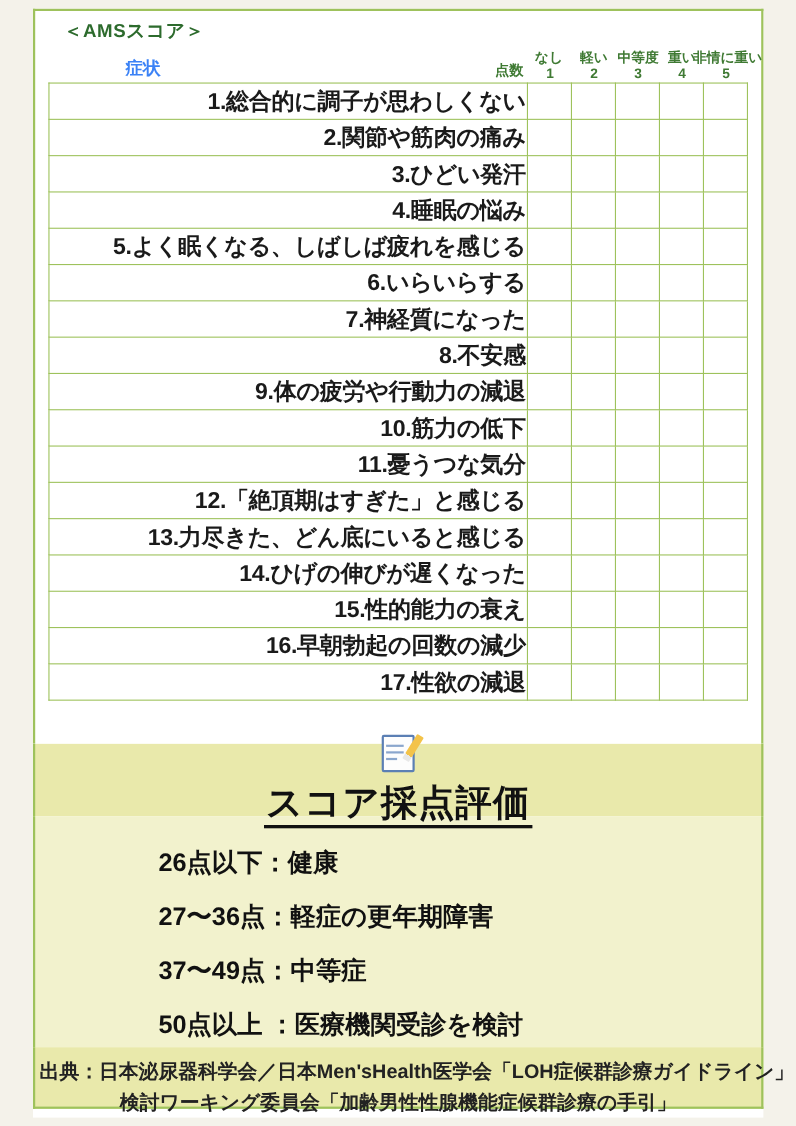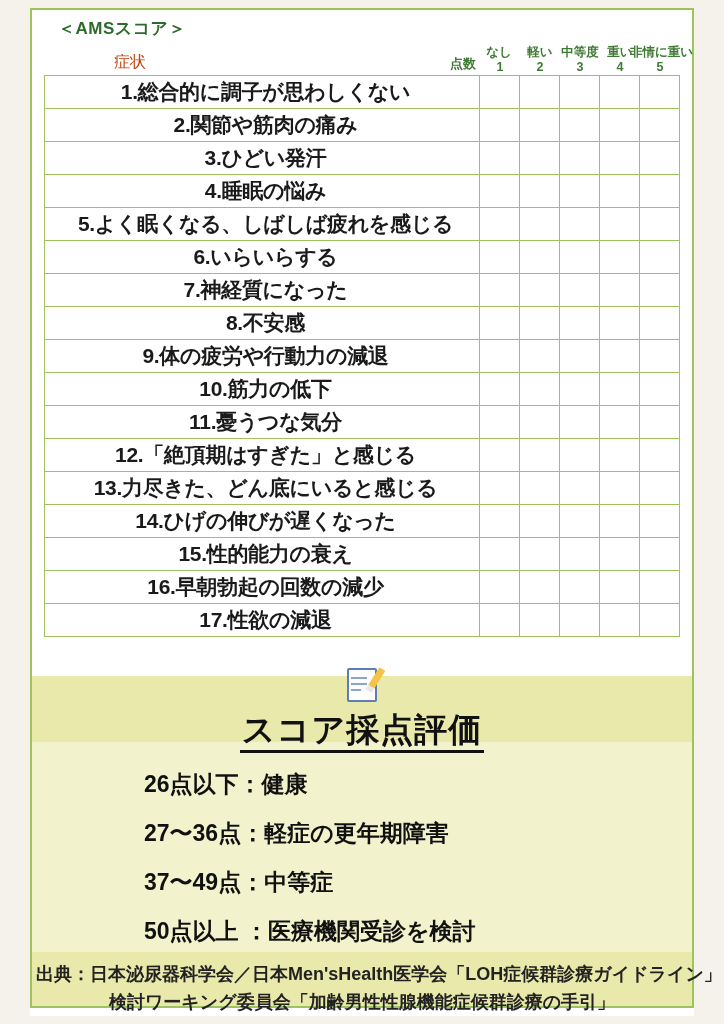--- a/index.html
+++ b/index.html
@@ -42,22 +42,22 @@
     margin-bottom: 2px;
   }
   .head-row {
     display: flex;
     align-items: flex-end;
     height: 34px;
   }
   .head-symptom {
     flex: 1;
     font-size: 16px;
-    font-weight: normal;
-    color: #c2410c;
+    font-weight: bold;
+    color: #3b82f6;
     padding-left: 70px;
     padding-bottom: 2px;
   }
   .head-score {
     width: 66px;
     font-size: 13px;
     font-weight: bold;
     color: #3f7a33;
     text-align: right;
     padding-bottom: 2px;
@@ -91,21 +91,21 @@
     border-collapse: collapse;
     width: 100%;
     table-layout: fixed;
   }
   table.ams td {
     border: 1.5px solid #9ec25c;
     height: 33px;
     box-sizing: border-box;
   }
   td.sym {
-    text-align: center;
+    text-align: right;
     padding-left: 8px;
     font-size: 21px;
     font-weight: bold;
     color: #1a1a1a;
     letter-spacing: -0.3px;
     white-space: nowrap;
     overflow: hidden;
   }
   td.box {
     width: 40px;

